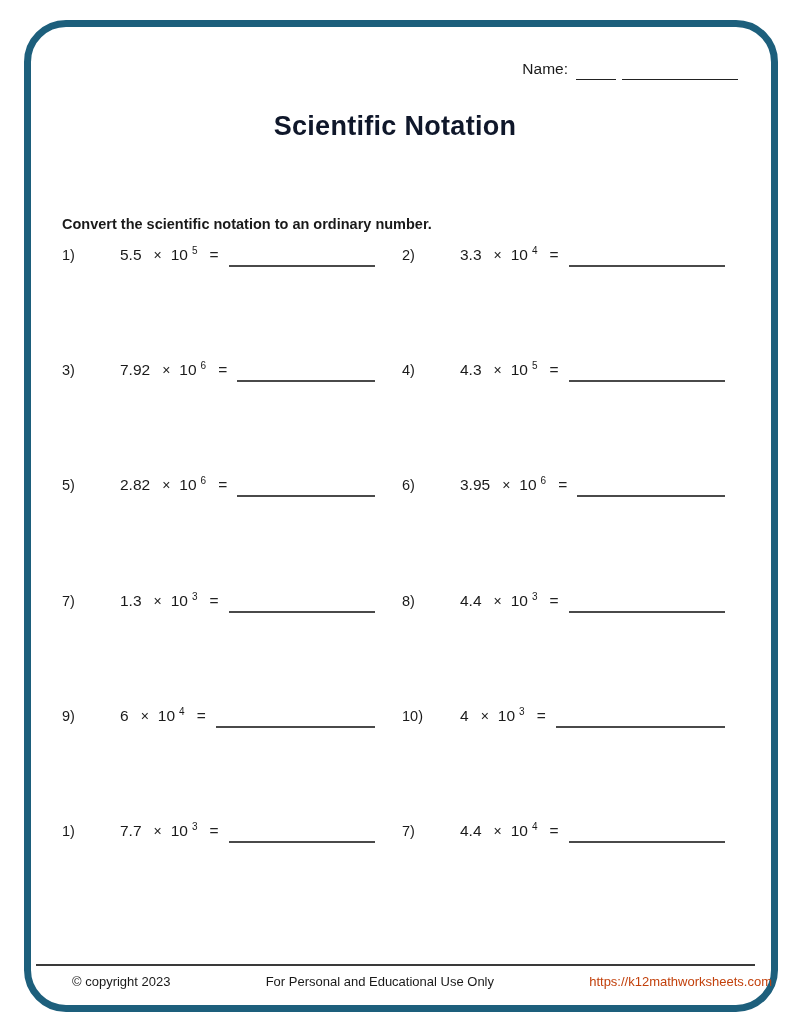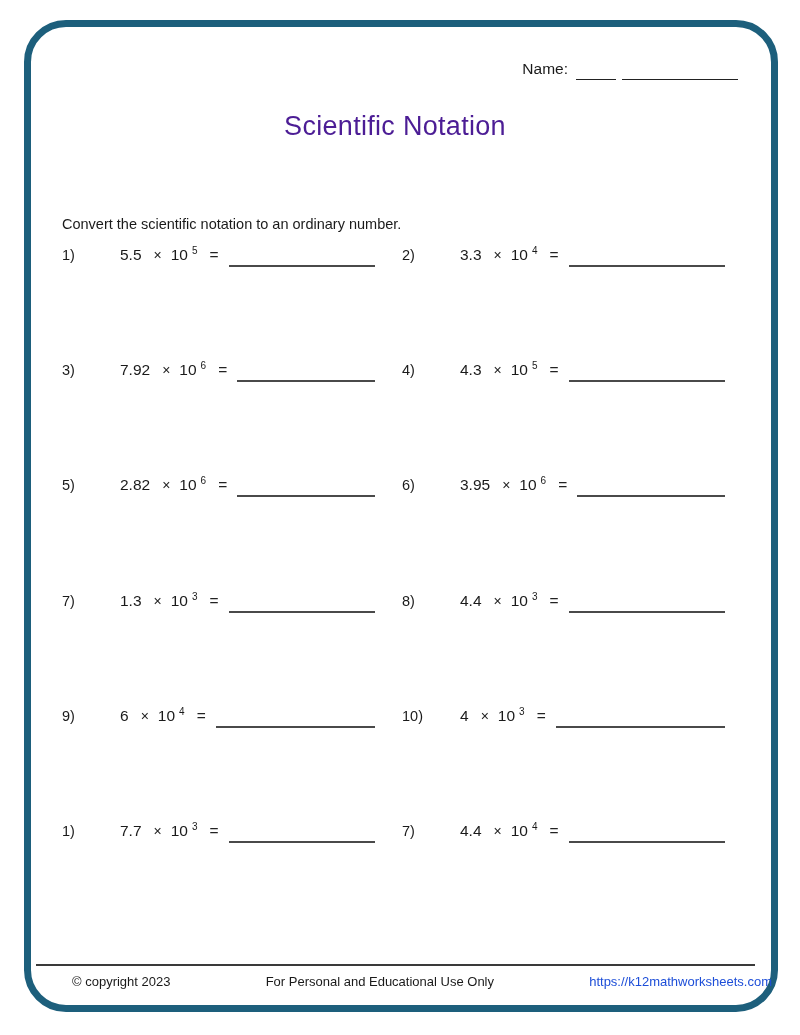--- a/index.html
+++ b/index.html
@@ -32,32 +32,33 @@
   }
   .name-line-long {
     display: inline-block; width: 116px; height: 18px;
     border-bottom: 1.6px solid #222;
   }
   
   .title-block {
     position: absolute;
     top: 106px; left: 0; width: 790px;
     text-align: center;
-    font-weight: 400;
+    font-weight: 700;
     font-size: 27px;
     line-height: 41px;
-    color: #4c1d95;
+    color: #0f172a;
     letter-spacing: 0.3px;
   }
   
   .instruction {
     position: absolute;
     top: 216px; left: 62px;
     font-size: 14.5px;
     color: #1a1a1a;
+    font-weight: bold;
   }
   
   .problems {
     position: absolute;
     left: 62px; top: 246px;
     width: 663px;
     display: grid;
     grid-template-columns: 313px 323px;
     column-gap: 27px;
     grid-auto-rows: 115.2px;
@@ -96,21 +97,21 @@
   .footer {
     position: absolute;
     left: 72px; top: 974px;
     width: 700px;
     display: flex;
     justify-content: space-between;
     align-items: center;
     font-size: 13px;
     color: #1a1a1a;
   }
-  .footer .url { color: #1d4ed8; text-decoration: none; text-align: right; }
+  .footer .url { color: #c2410c; text-decoration: none; text-align: right; }
 </style>
 </head>
 <body>
 
 <div class="sheet">
   <div class="border-frame"></div>
 
   <div class="name-row">
     <span class="name-label">Name:</span>
     <span class="name-line-short"></span>

